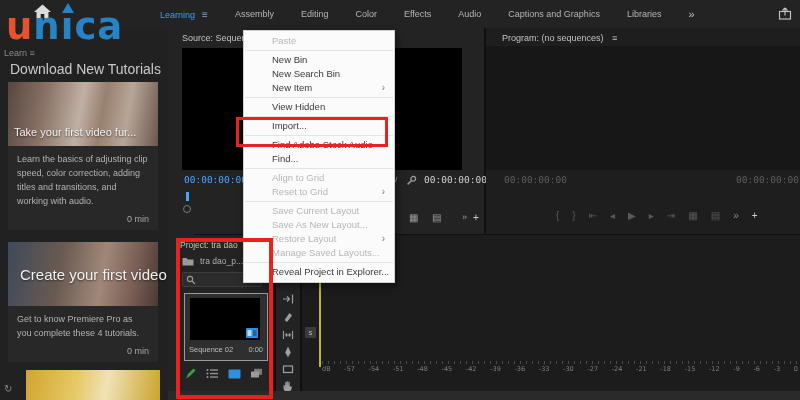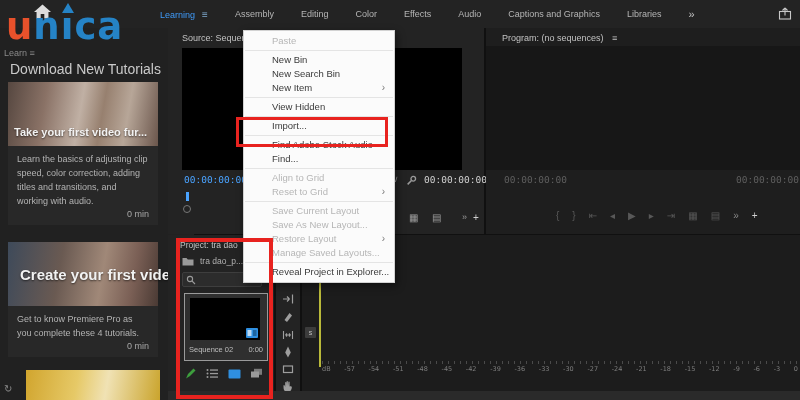--- a/index.html
+++ b/index.html
@@ -27,28 +27,28 @@
   .phead{position:absolute;font-size:9px;color:#c2c2c2;white-space:nowrap;}
   .tc{font-family:"DejaVu Sans Mono",monospace;font-size:9.5px;letter-spacing:0;}
   .gicon{color:#8f8f8f;font-size:9px;}
   
   .learn{left:0;top:28px;width:194px;height:372px;background:#212121;overflow:hidden;}
   .learn-tab{position:absolute;left:4px;top:20px;font-size:9px;color:#8a8a8a;}
   .learn-title{position:absolute;left:10px;top:33px;font-size:14px;color:#cacaca;}
   .collapse-btn{position:absolute;right:9px;top:27px;width:17px;height:17px;border-radius:50%;
         background:#4a4a4a;color:#e0e0e0;font-size:11px;text-align:center;line-height:15px;}
   .card{position:absolute;left:8px;width:150px;background:#282828;}
-  .card-img{position:relative;width:150px;height:64px;font-weight:bold;}
+  .card-img{position:relative;width:150px;height:64px;}
   .img1{background:linear-gradient(100deg,#564740 0%,#8a7266 25%,#c0b0a4 48%,#97806f 62%,#b7a698 78%,#6b564c 100%);}
   .img2{background:linear-gradient(100deg,#3e4a5a 0%,#6a5a52 35%,#a08878 62%,#7a5f55 82%,#4a3a34 100%);}
   .img3{background:linear-gradient(100deg,#d1a52e 0%,#e6c967 38%,#f0e2b4 60%,#caa42c 100%);}
   .card-title{position:absolute;left:6px;font-size:11px;color:#f2f2f2;text-shadow:0 1px 2px rgba(0,0,0,.6);white-space:nowrap;}
   .card-body{padding:7px 9px 6px 9px;}
   .card-desc{font-size:9px;line-height:1.55;color:#b3b3b3;}
-  .card-dur{text-align:right;font-size:9px;color:#a8a8a8;}
+  .card-dur{margin-top:5px;text-align:right;font-size:9px;color:#a8a8a8;}
   .sync{position:absolute;left:4px;top:355px;font-size:10px;color:#8a8a8a;}
   
   .source{left:168px;top:28px;width:316px;height:206px;}
   .video{position:absolute;left:14px;top:20px;width:280px;height:122px;background:#000;}
   .src-tc{left:16px;top:146px;color:#4aa3ff;}
   .src-caret{left:224px;top:146px;}
   .src-dur{left:256px;top:146px;width:52px;text-align:right;color:#cfcfcf;}
   .playhead-src{position:absolute;left:18px;top:164px;width:3px;height:9px;background:#4aa3ff;}
   .src-circle{position:absolute;left:15px;top:177px;width:6px;height:6px;border:1px solid #777;border-radius:50%;}
   .tr{position:absolute;top:184px;color:#9a9a9a;font-size:10px;}

